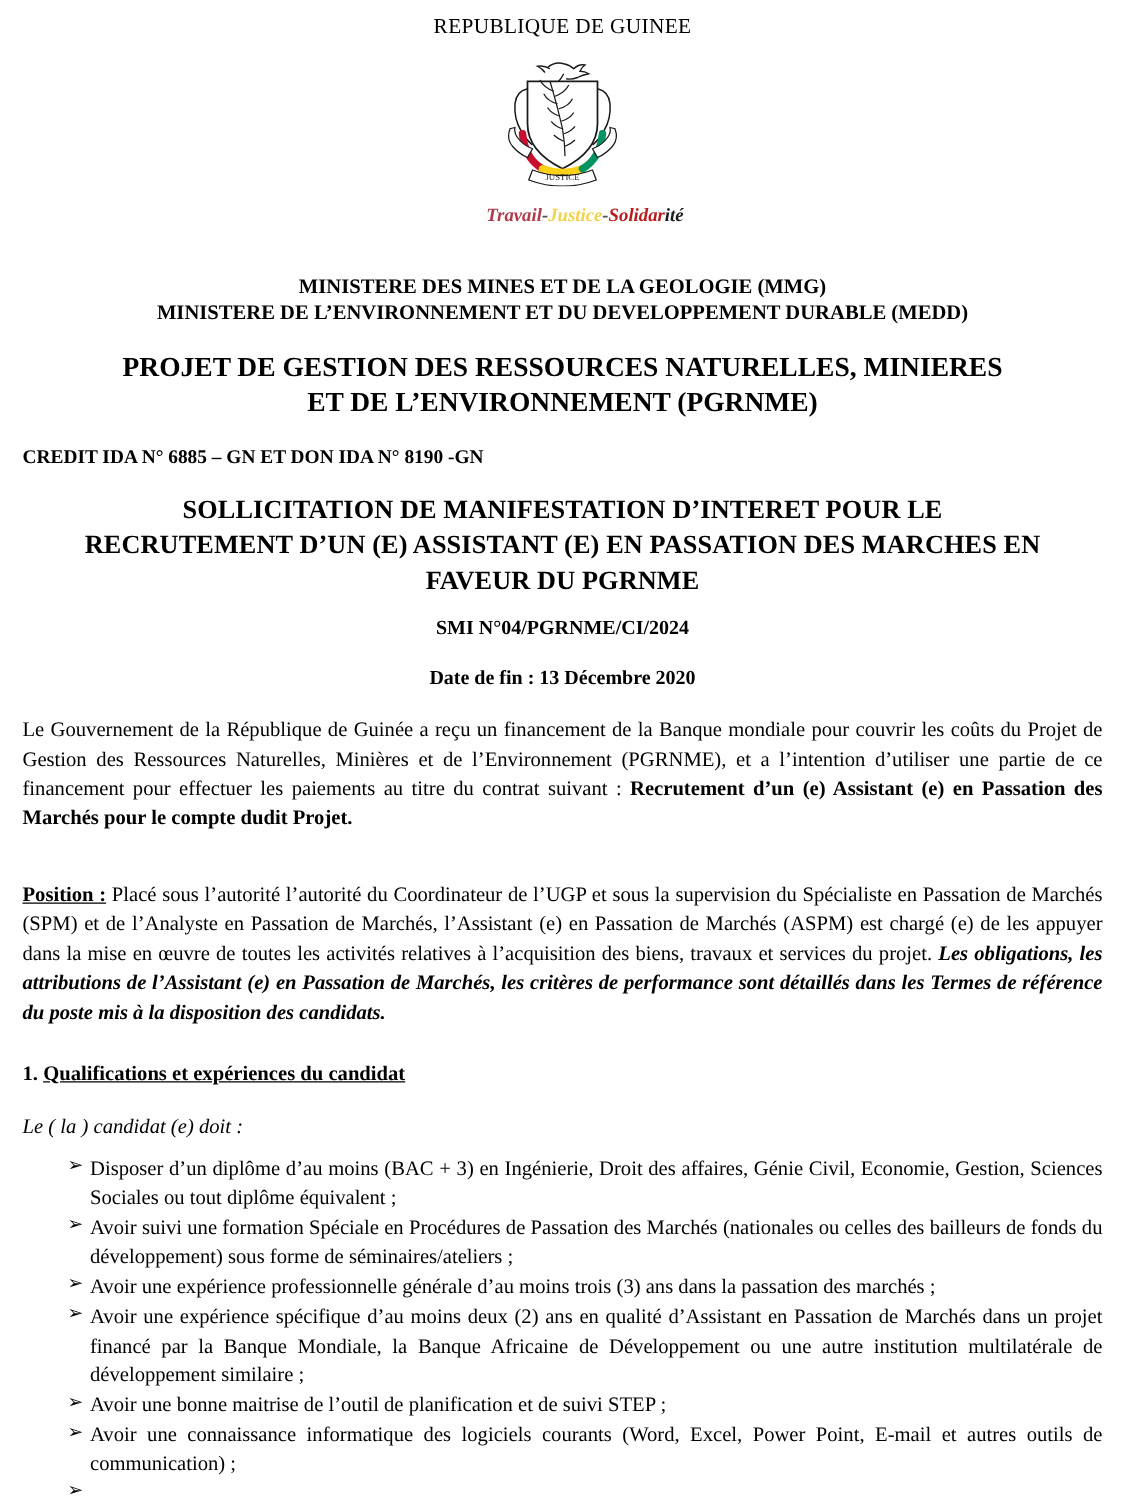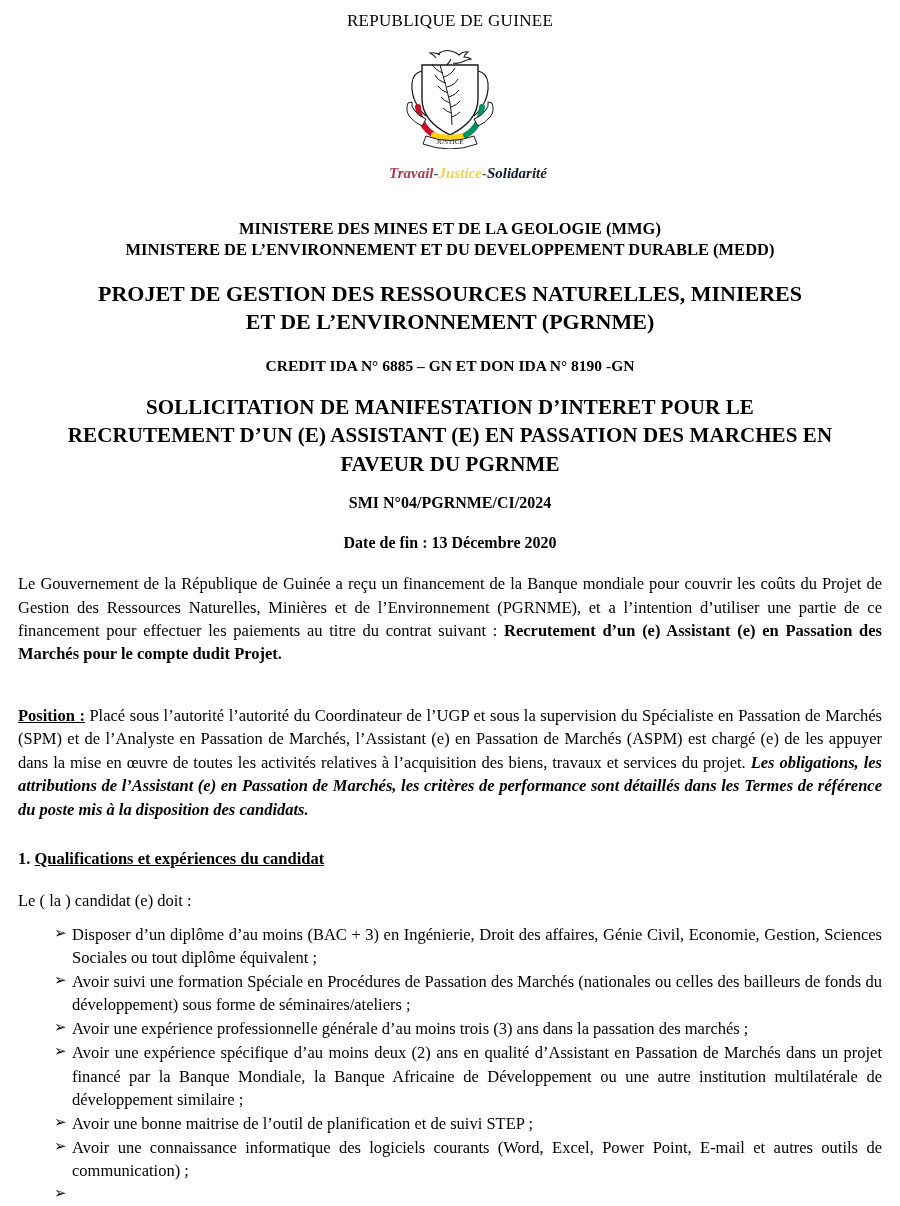--- a/index.html
+++ b/index.html
@@ -48,40 +48,40 @@
     text-align: center;
     margin-top: 16px;
     font-size: 15px;
     font-weight: bold;
     font-style: italic;
     font-family: "Liberation Serif", "DejaVu Serif", serif;
   }
   .m-travail { color: #b03a4a; margin-left: 36px; }
   .m-dash    { color: #555555; }
   .m-justice { color: #f2d24a; }
-  .m-solid   { color: #0f172a; }
+  .m-solid   { color: #b91c1c; }
   .m-ite     { color: #1a1a1a; }
 
   
   .ministries {
     text-align: center;
     font-weight: bold;
     font-size: 16.5px;
     margin-top: 36px;
     line-height: 1.28;
   }
   .project-title {
     text-align: center;
     font-weight: bold;
     font-size: 22px;
     margin-top: 20px;
     line-height: 1.28;
   }
   .credit-line {
-    text-align: center;
+    text-align: left;
     font-weight: bold;
     font-size: 15.5px;
     margin-top: 20px;
   }
   .main-title {
     text-align: center;
     font-weight: bold;
     font-size: 21px;
     margin-top: 18px;
     line-height: 1.36;
@@ -121,20 +121,21 @@
   .section-head {
     font-size: 16.5px;
     font-weight: bold;
     margin-top: 28px;
   }
   .section-head .num { font-weight: bold; }
   .section-head .txt { text-decoration: underline; }
   .lead-line {
     font-size: 16.5px;
     margin-top: 22px;
+    font-style: italic;
   }
 
   
   ul.bullets {
     list-style: none;
     margin: 12px 0 0 0;
     padding: 0 0 0 36px;
   }
   ul.bullets li {
     position: relative;

